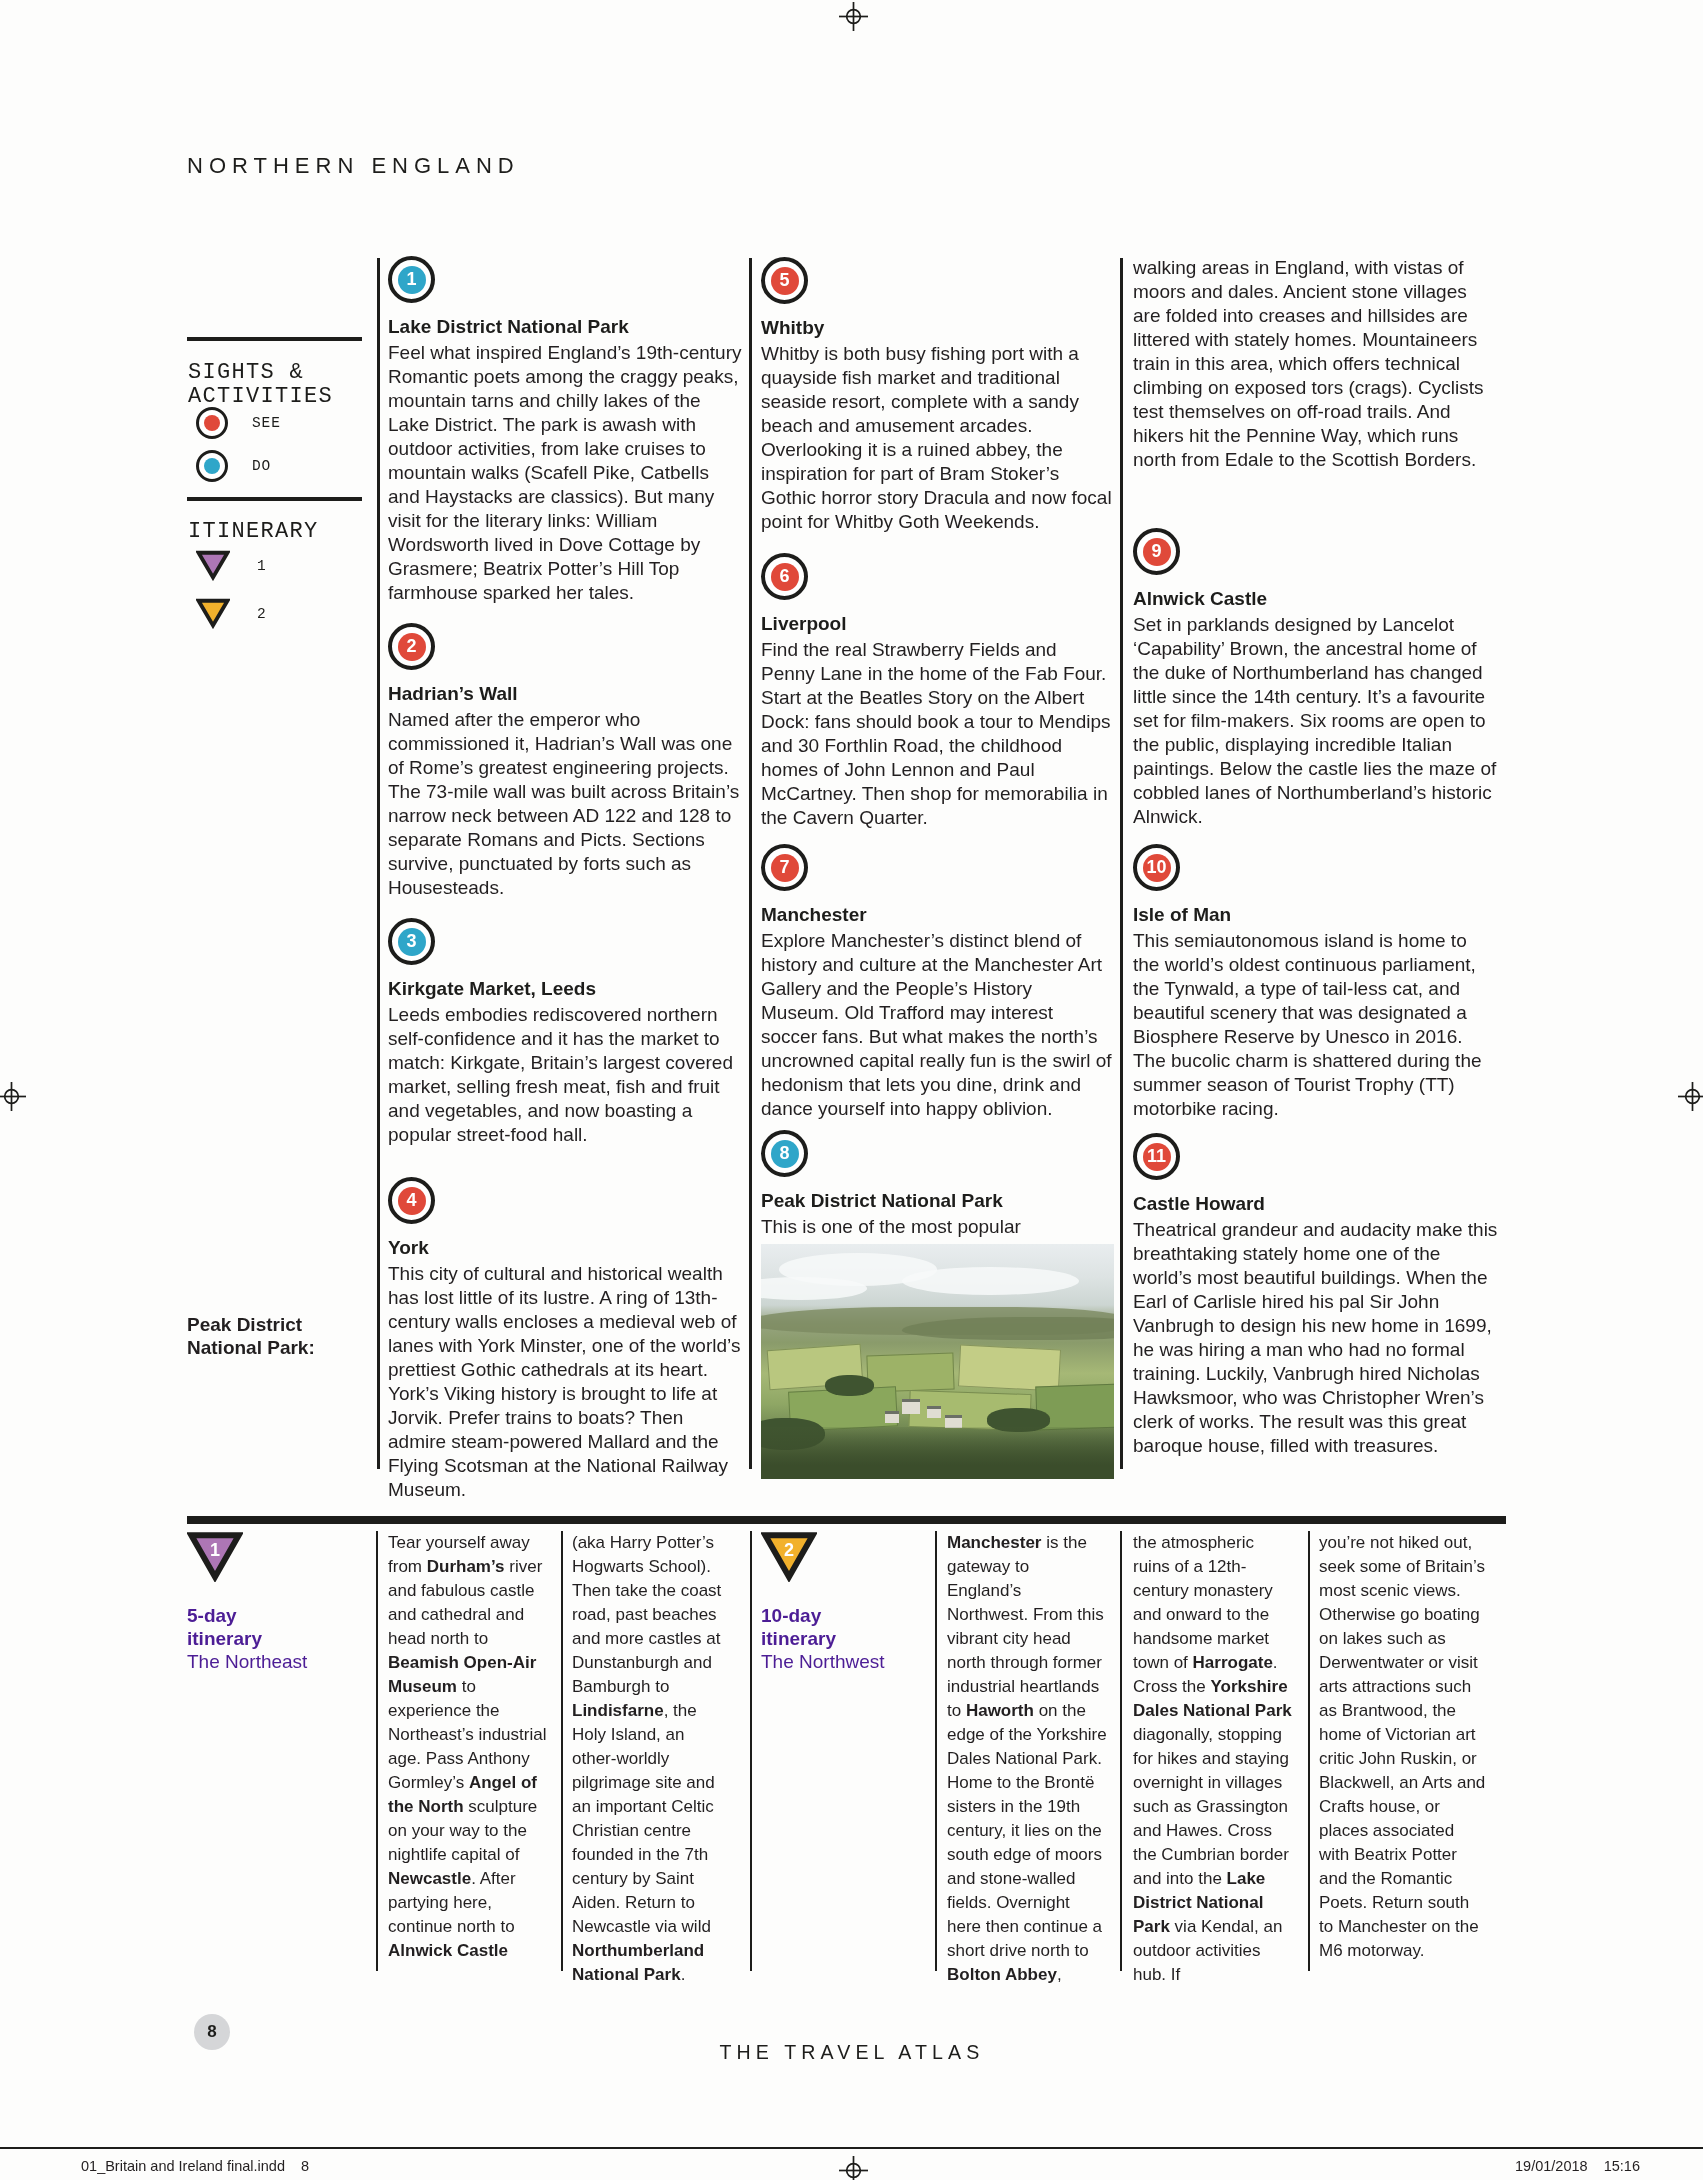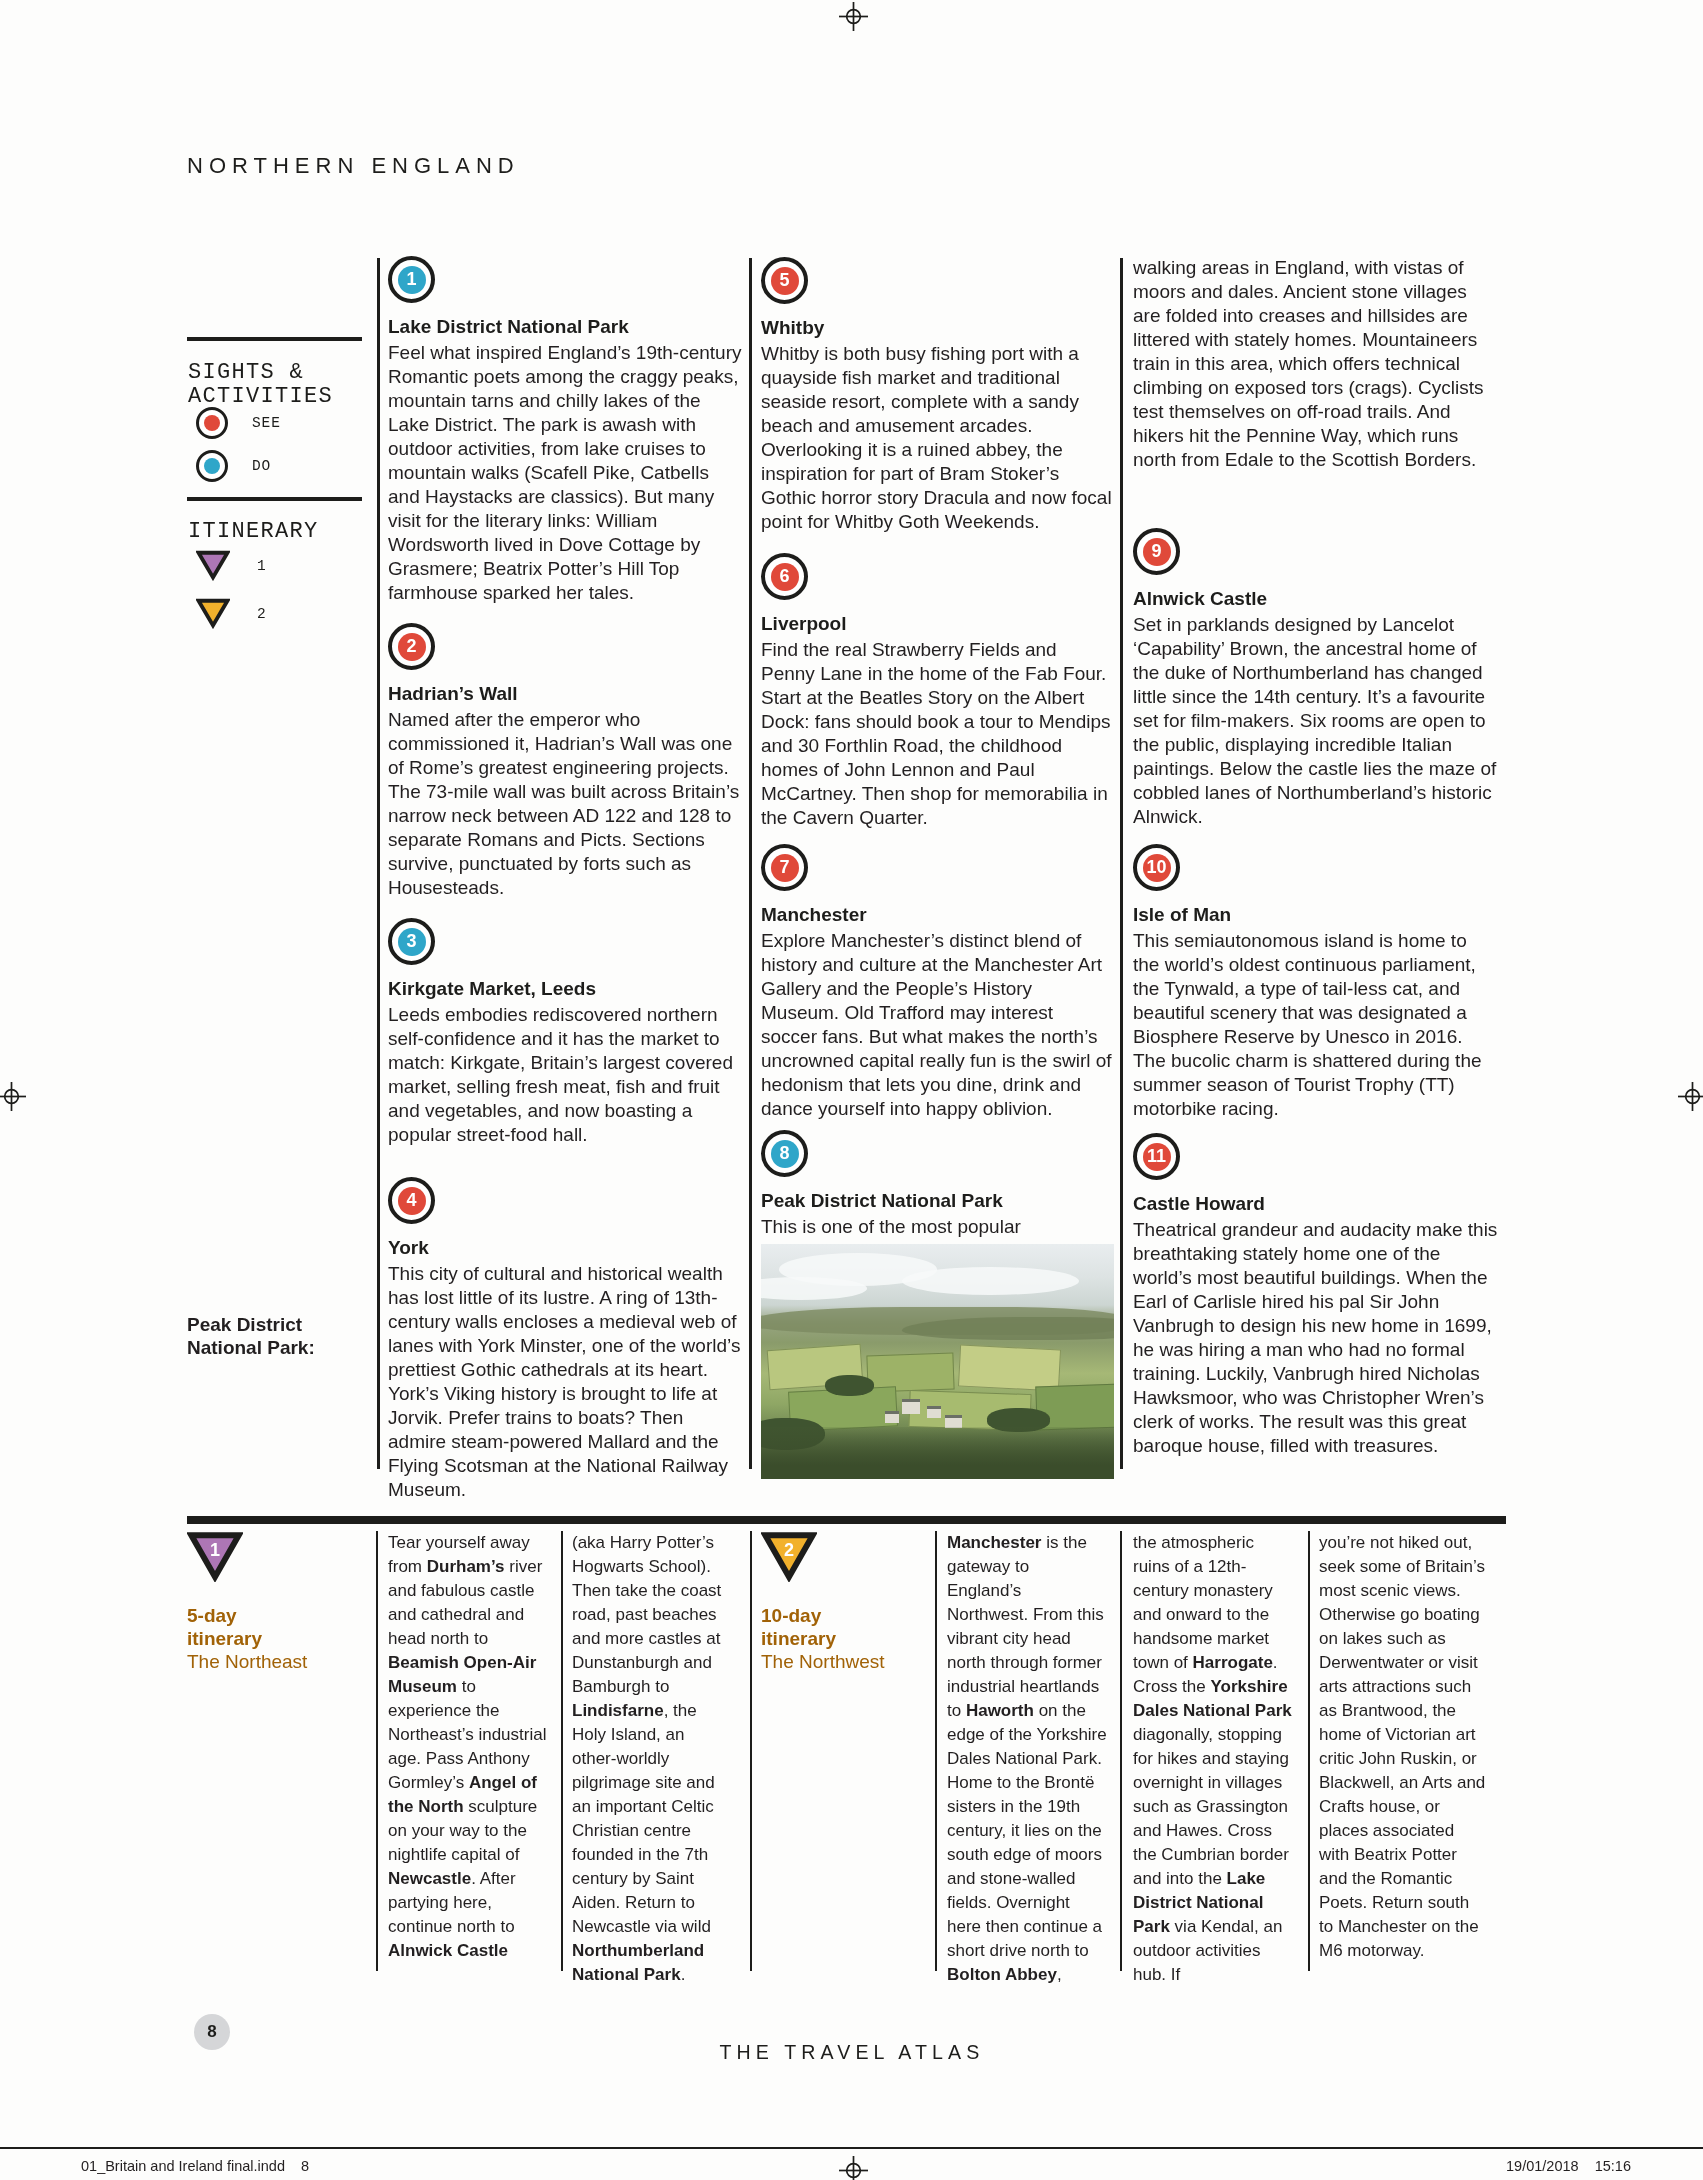--- a/index.html
+++ b/index.html
@@ -57,21 +57,21 @@
   .house{background:#e0ddd3;border-top:3.4px solid #6b6f66;}
   .fg{left:0;bottom:0;width:100%;height:22%;background:linear-gradient(180deg,rgba(70,90,50,.15),#3b4d2b 75%);}
 
   
   .bar-thick{position:absolute;left:187px;top:1516px;width:1319px;height:7.7px;background:#1d1d1b;}
   .vrule-thin{position:absolute;top:1531px;width:1.7px;height:440px;background:#1d1d1b;}
   .itin-label{position:absolute;top:1531px;}
   .big-tri{position:relative;display:block;}
   .tri-num{position:absolute;left:0;top:8.5px;width:56px;text-align:center;color:#fff;
            font-weight:700;font-size:18px;}
-  .itin-title{margin-top:22px;font-size:19px;line-height:23px;color:#a16207;}
+  .itin-title{margin-top:22px;font-size:19px;line-height:23px;color:#4c1d95;}
   .itin-title .b{font-weight:700;}
   .itin-col{position:absolute;top:1531px;}
   .itin-text{margin:0;font-size:17px;line-height:24px;color:#221f20;}
   .itin-text strong{font-weight:700;}
 
   
   .page-circle{position:absolute;left:194px;top:2014px;width:36px;height:36px;border-radius:50%;
                background:#d5d6d8;display:flex;align-items:center;justify-content:center;
                font-size:17px;font-weight:600;color:#1d1d1b;}
   .brand{position:absolute;left:0;top:2041px;width:100%;text-align:center;font-size:19.6px;
@@ -314,16 +314,16 @@
 
   <div class="vrule-thin" style="left:1308px;"></div>
   <div class="itin-col" style="left:1319px;width:167px;">
     <p class="itin-text">you’re not hiked out, seek some of Britain’s most scenic views. Otherwise go boating on lakes such as Derwentwater or visit arts attractions such as Brantwood, the home of Victorian art critic John Ruskin, or Blackwell, an Arts and Crafts house, or places associated with Beatrix Potter and the Romantic Poets. Return south to Manchester on the M6 motorway.</p>
   </div>
 
   <div class="page-circle">8</div>
   <div class="brand">THE TRAVEL ATLAS</div>
   <div class="print-rule"></div>
   <div class="print-info" style="left:81px;">01_Britain and Ireland final.indd&nbsp;&nbsp;&nbsp;&nbsp;8</div>
-  <div class="print-info" style="right:73px;">19/01/2018&nbsp;&nbsp;&nbsp;&nbsp;15:16</div>
+  <div class="print-info" style="right:64px;">19/01/2018&nbsp;&nbsp;&nbsp;&nbsp;15:16</div>
 
 </div>
 
 
 </body></html>

